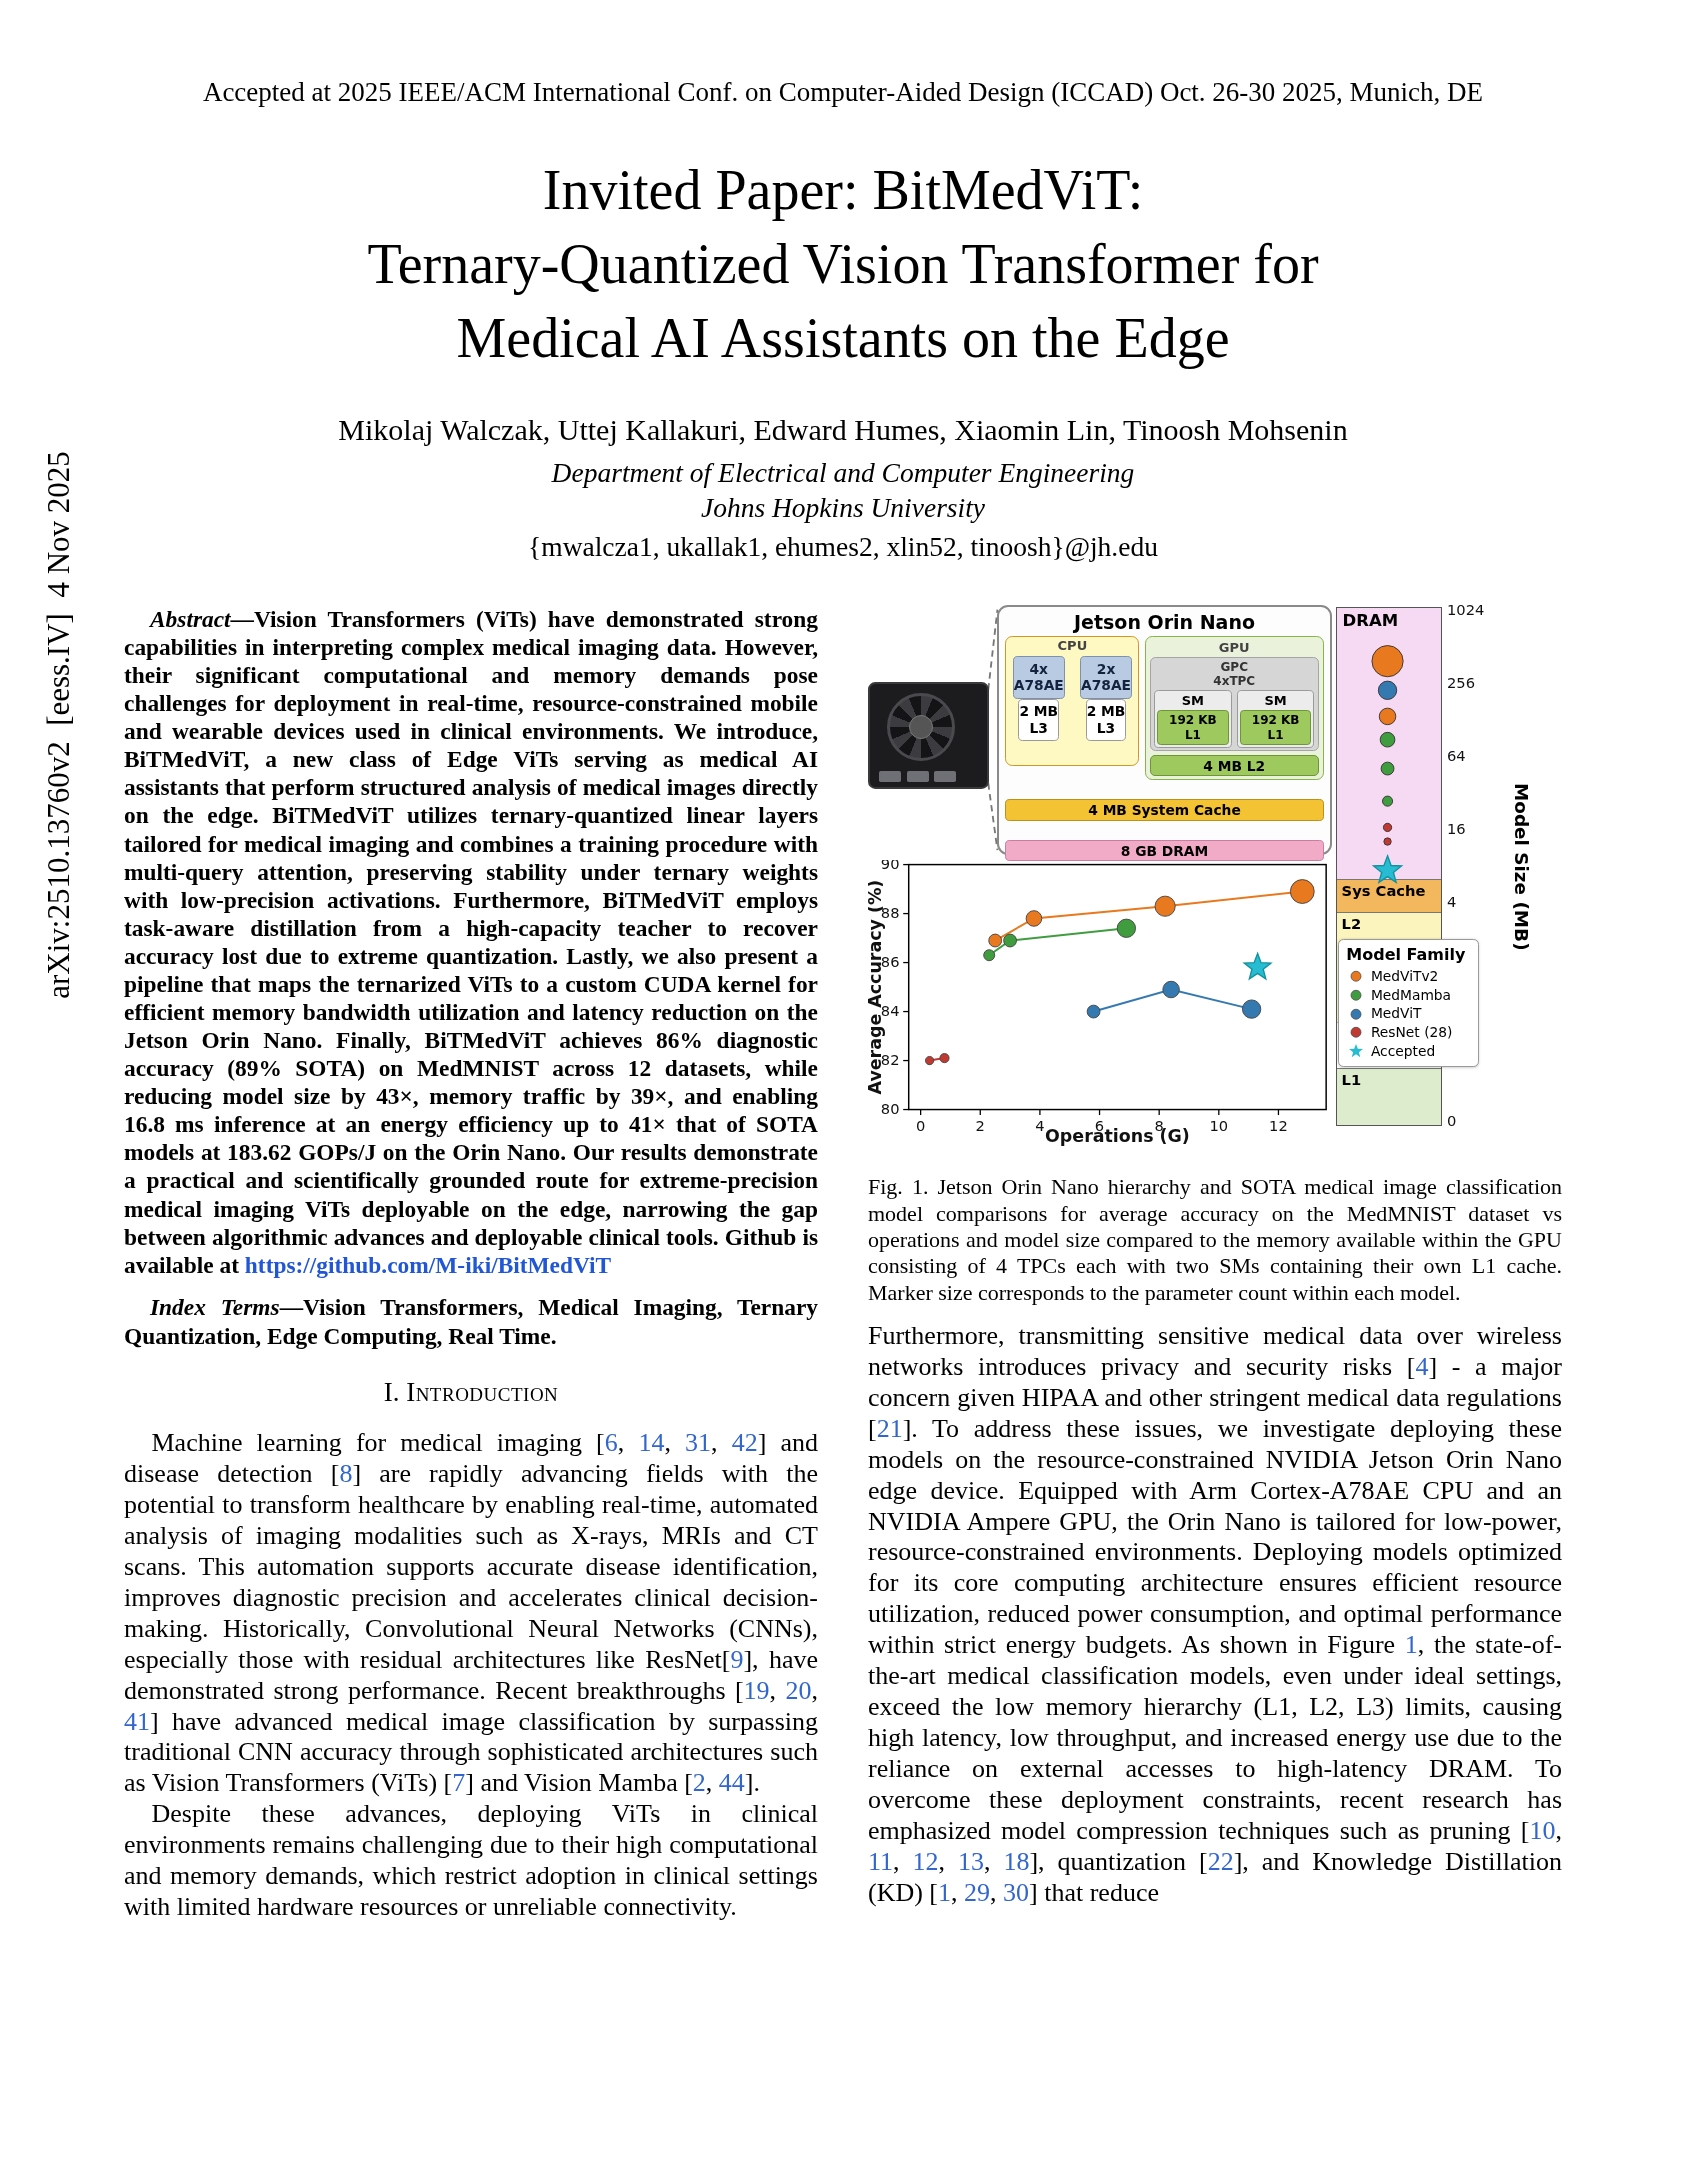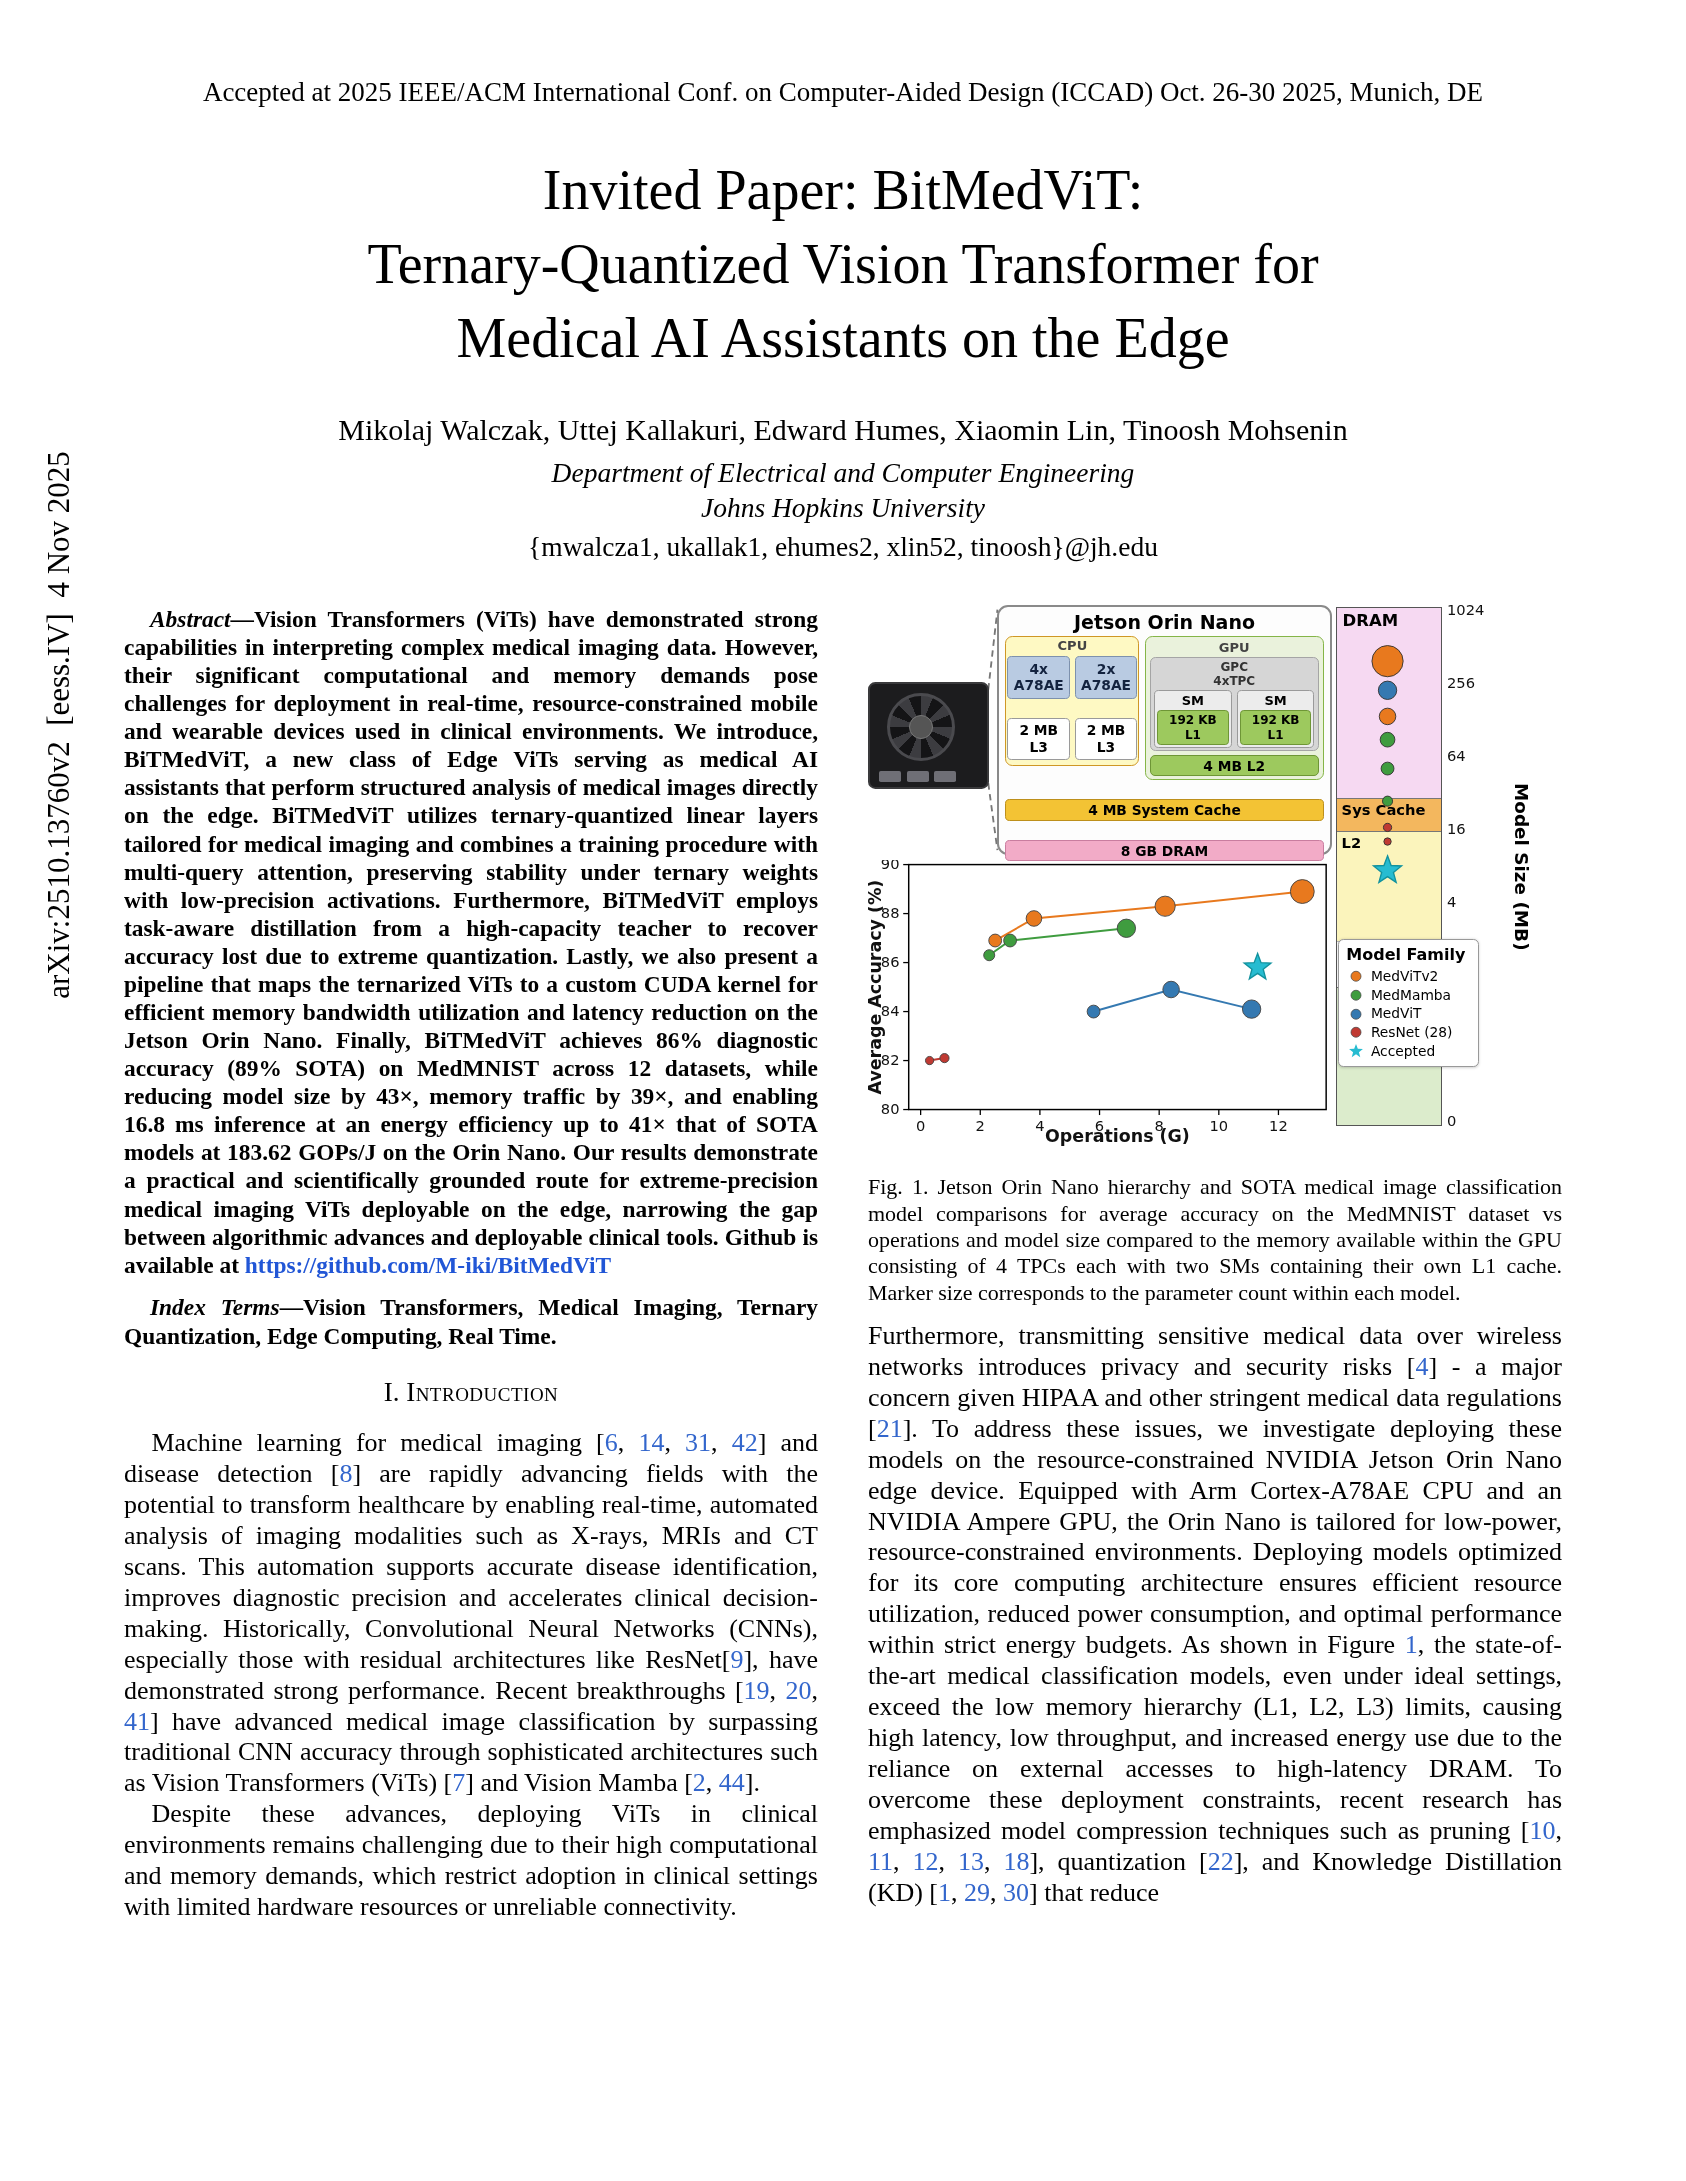--- a/index.html
+++ b/index.html
@@ -51,21 +51,21 @@
   .ports span { width:22px; height:11px; background:#6f6f76; border-radius:1.8px; display:block; }
 
   .jetson-box { position:absolute; left:129px; top:0; width:335px; height:250px;
     background:#fdfdfd; border:2.8px solid #8a8a8a; border-radius:11px; padding:4.6px 6.4px;
     display:flex; flex-direction:column; }
   .jetson-title { text-align:center; font-size:19px; font-weight:bold; }
   .jetson-row { display:flex; gap:5.5px; margin-top:2.8px; height:151px; align-items:stretch; }
   .cpu-block { width:134px; background:#fef9c3; border:1.8px solid #cf9726; border-radius:7.3px; padding:1px; height:130px; }
   .blk-head { text-align:center; font-size:13px; font-weight:bold; color:#444; }
   .cpu-cores { display:flex; gap:4.6px; margin-top:2.8px; }
-  .core { flex:1; display:flex; flex-direction:column; gap:19px; }
+  .core { flex:1; display:flex; flex-direction:column; gap:0;align-items:center; }
   .core-chip { background:#b9cbe2; border:1.8px solid #7d91ad; border-radius:4.6px; text-align:center;
     font-size:13.8px; font-weight:bold; color:#13233f; padding:3.7px 0; line-height:1.2; }
   .core-cache { background:#ffffff; border:1.8px solid #9a9a9a; border-radius:4.6px; text-align:center;
     font-size:13.8px; font-weight:bold; padding:3.7px 0; line-height:1.2; }
   .gpu-block { flex:1; background:#eaf2dc; border:1.8px solid #85b548; border-radius:7.3px; padding:2.8px 3.7px;
     display:flex; flex-direction:column; }
   .gpc-box { background:#d6d6d6; border:1.4px solid #a5a5a5; border-radius:5.5px; margin-top:1.8px; padding:1.8px 3.7px; flex:1; }
   .gpc-label, .tpc-label { font-size:12px; font-weight:bold; color:#333; text-align:center; line-height:1.2; }
   .sm-row { display:flex; gap:5.5px; margin-top:1.8px; }
   .sm { flex:1; background:#ececec; border:1.4px solid #9a9a9a; border-radius:4.6px; text-align:center; padding:1.8px; }
@@ -74,21 +74,21 @@
     font-size:12px; font-weight:bold; line-height:1.25; padding:1.8px 0; }
   .l2-bar { margin-top:3.7px; background:#9dc95e; border:1.4px solid #6e9636; border-radius:5px;
     text-align:center; font-size:13.8px; font-weight:bold; padding:1.8px 0; }
   .bar { margin-top:19px; border-radius:4.6px; text-align:center; font-size:13.8px; font-weight:bold; padding:1.8px 0; }
   .sys-bar { background:#f3c334; border:1.4px solid #bd8f1b; }
   .dram-bar { background:#f2abc7; border:1.4px solid #c97d9f; }
   .flash-bar { background:#dcdcdc; border:1.4px solid #a5a5a5; }
 
   .mem-col { position:absolute; left:468px; top:1.8px; width:106px; height:519px;
     border:1.8px solid #555; display:flex; flex-direction:column; }
-  .mem-dram { height:190px; background:#f6d9f2; padding:3.7px 5.5px; }
+  .mem-dram { height:271px; background:#f6d9f2; padding:3.7px 5.5px; }
   .mem-title { font-size:16.5px; font-weight:bold; }
   .mem-strip { padding:2.8px 4.6px; font-size:14.7px; font-weight:bold; border-top:1.8px solid #777; }
   .mem-sys { height:33px; background:#f3b75e; }
   .mem-l2 { height:110px; background:#fbf4bc; }
   .mem-gap { height:46px; background:#ffffff; border-top:0.9px solid #bbb; }
   .mem-l1 { flex:1; background:#dceccc; }
   #mem-markers { position:absolute; left:0; top:0; }
   .mem-ticks { position:absolute; left:579px; top:0; width:57px; height:527px; }
   .mem-tick { position:absolute; font-size:14.7px; color:#111; }
   .mem-axis-title { position:absolute; left:643px; top:37px; height:450px; writing-mode:vertical-rl;

